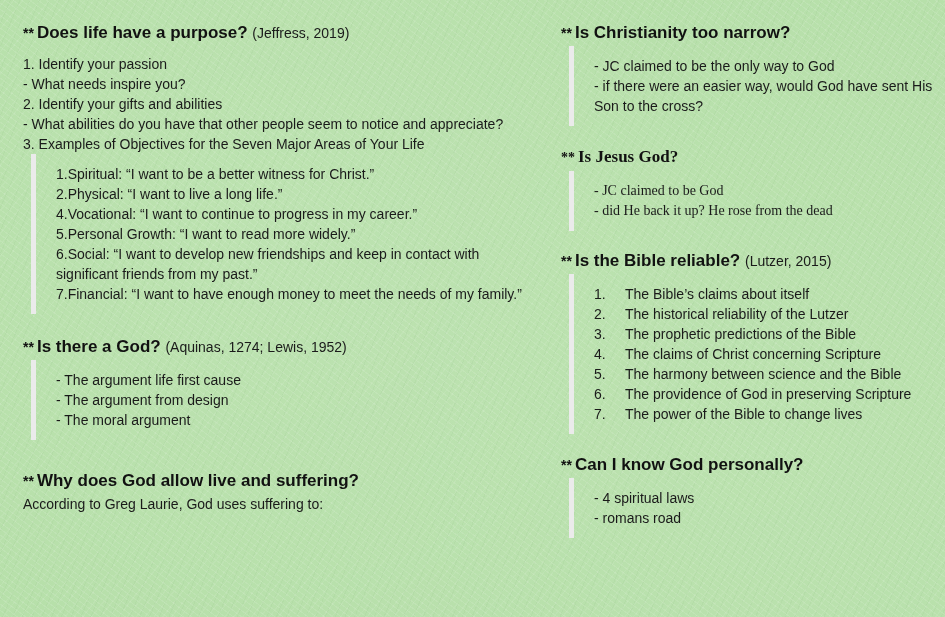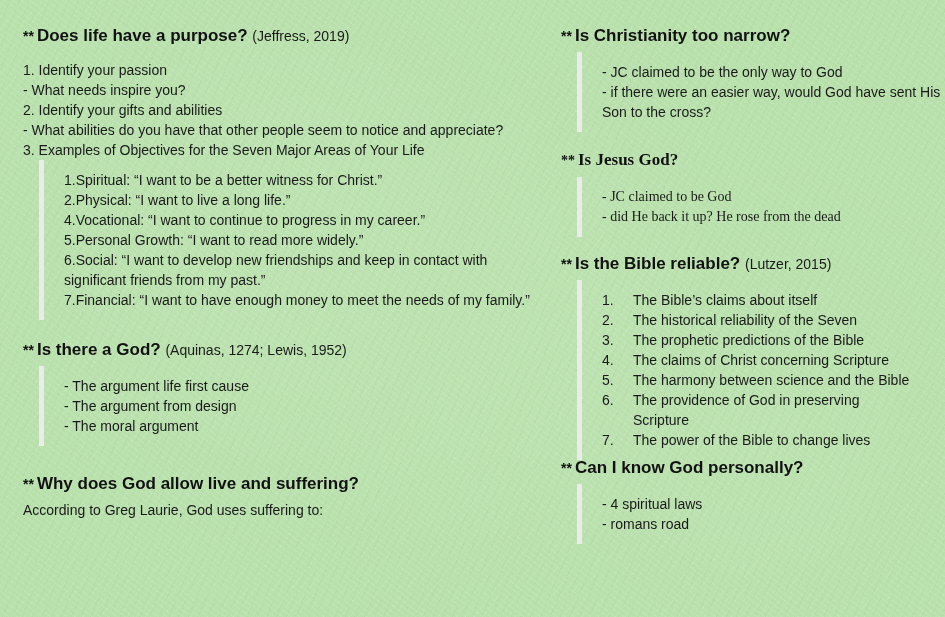--- a/index.html
+++ b/index.html
@@ -26,21 +26,21 @@
       top: 0;
     }
     .col-left { left: 23px; width: 515px; }
     .col-right { left: 561px; width: 370px; }
 
     .section { position: absolute; left: 0; right: 0; }
 
     .heading {
       margin: 0;
       font-size: 17px;
-      line-height: 28px;
+      line-height: 22px;
       font-weight: bold;
       color: #111;
       white-space: nowrap;
     }
     .heading .stars {
       font-weight: bold;
       font-size: 14px;
       margin-right: 3px;
     }
     .heading .cite {
@@ -54,21 +54,21 @@
       line-height: 20px;
       margin: 0;
       white-space: nowrap;
     }
     .line.wrap { white-space: normal; }
 
     .quote {
       position: relative;
       border-left: 5px solid #ebebeb;
       padding: 10px 0 10px 20px;
-      margin: 16px;
+      margin: 8px;
     }
 
     .ol-row {
       display: flex;
       font-size: 14px;
       line-height: 20px;
     }
     .ol-row .num { width: 31px; flex: none; }
   </style>
 </head>
@@ -145,21 +145,21 @@
       <span class="stars">**</span><span>Is the Bible reliable?</span>
       <span class="cite">(Lutzer, 2015)</span>
     </h2>
     <blockquote class="quote" style="margin-top:2px;">
       <div class="ol-row">
         <span class="num">1.</span>
         <span>The Bible’s claims about itself</span>
       </div>
       <div class="ol-row">
         <span class="num">2.</span>
-        <span>The historical reliability of the Seven</span>
+        <span>The historical reliability of the Lutzer</span>
       </div>
       <div class="ol-row">
         <span class="num">3.</span>
         <span>The prophetic predictions of the Bible</span>
       </div>
       <div class="ol-row">
         <span class="num">4.</span>
         <span>The claims of Christ concerning Scripture</span>
       </div>
       <div class="ol-row">

